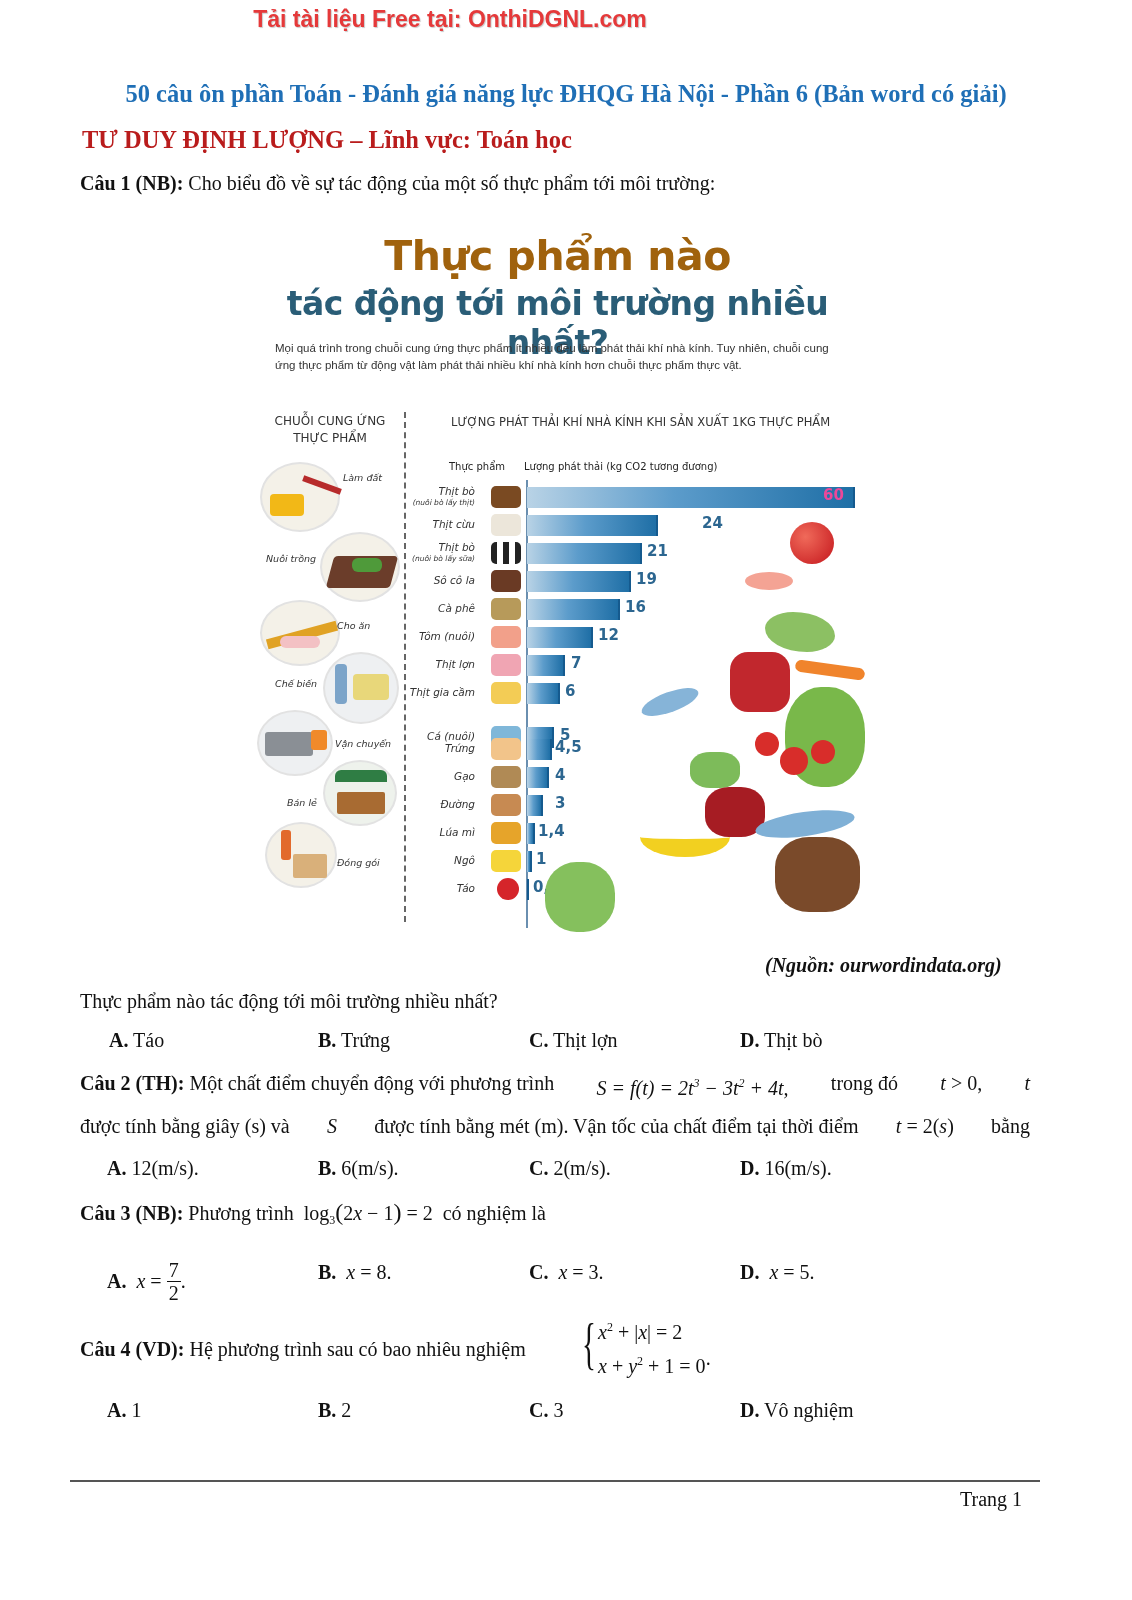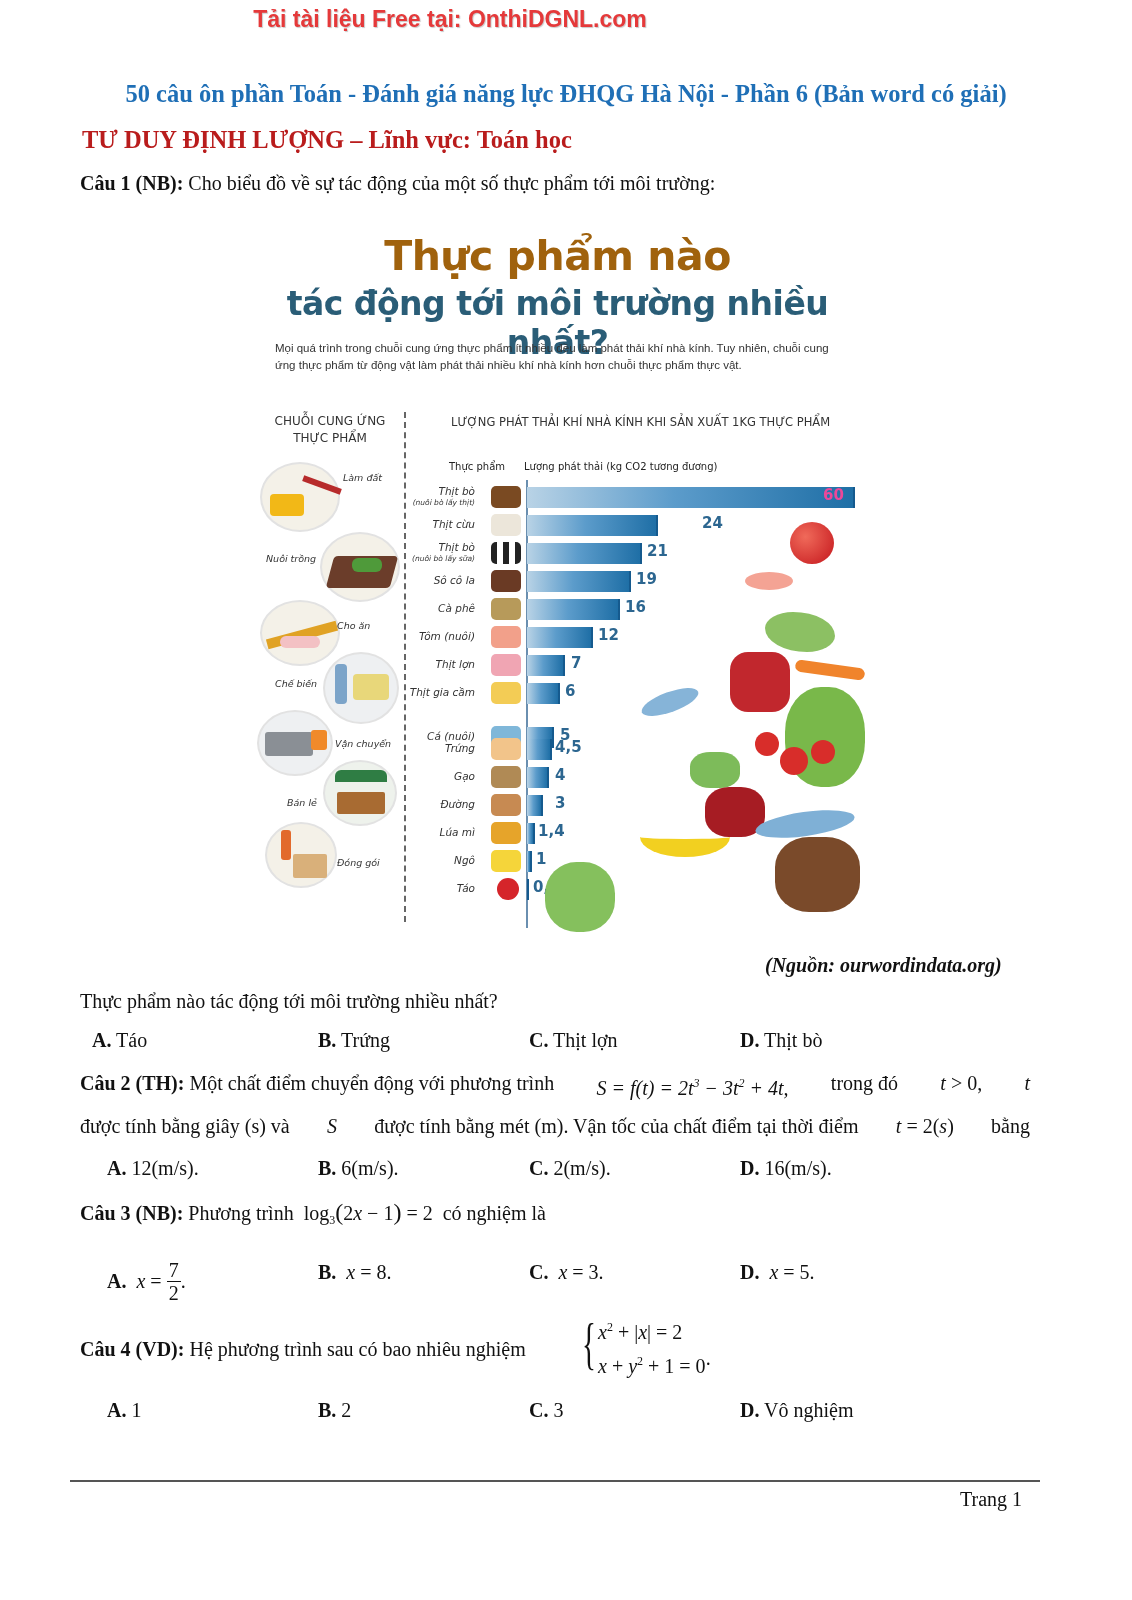--- a/index.html
+++ b/index.html
@@ -218,21 +218,21 @@
   <div class="abs deco" style="top:575px;left:450px;width:60px;height:50px;background:#a61c23;border-radius:40%;"></div>
   <div class="abs" style="top:600px;left:500px;width:100px;height:24px;background:#7fb0d6;border-radius:50%;transform:rotate(-8deg);"></div>
   <div class="abs" style="top:605px;left:385px;width:90px;height:40px;border-bottom:18px solid #f2d020;border-radius:0 0 50% 50%;"></div>
   <div class="abs deco" style="top:625px;left:520px;width:85px;height:75px;background:#7a4a2a;border-radius:40%;"></div>
   <div class="abs deco" style="top:650px;left:290px;width:70px;height:70px;background:#85c05d;border-radius:45%;"></div>
 </div>
 
 <div class="abs q-line" style="top:953px;left:765px;font-style:italic;font-weight:bold;">(Nguồn: ourwordindata.org)</div>
 <div class="abs q-line" style="top:989px;left:80px;">Thực phẩm nào tác động tới môi trường nhiều nhất?</div>
 
-<div class="abs opt" style="top:1029px;left:92px;"><b>A.</b> <span>Táo</span></div>
+<div class="abs opt" style="top:1029px;left:109px;"><b>A.</b> <span>Táo</span></div>
 <div class="abs opt" style="top:1029px;left:318px;"><b>B.</b> <span>Trứng</span></div>
 <div class="abs opt" style="top:1029px;left:529px;"><b>C.</b> <span>Thịt lợn</span></div>
 <div class="abs opt" style="top:1029px;left:740px;"><b>D.</b> <span>Thịt bò</span></div>
 
 <div class="abs q-line" style="top:1071px;left:80px;width:950px;display:flex;justify-content:space-between;">
   <span><b>Câu 2 (TH):</b>&nbsp;<span>Một chất điểm chuyển động với phương trình</span></span>
   <span style="font-style:italic;"><i class="m">S</i> = <i class="m">f</i>(<i class="m">t</i>) = 2<i class="m">t</i><sup>3</sup> − 3<i class="m">t</i><sup>2</sup> + 4<i class="m">t</i>,</span>
   <span>trong đó</span>
   <span><i class="m">t</i> &gt; 0,</span>
   <i class="m">t</i>

